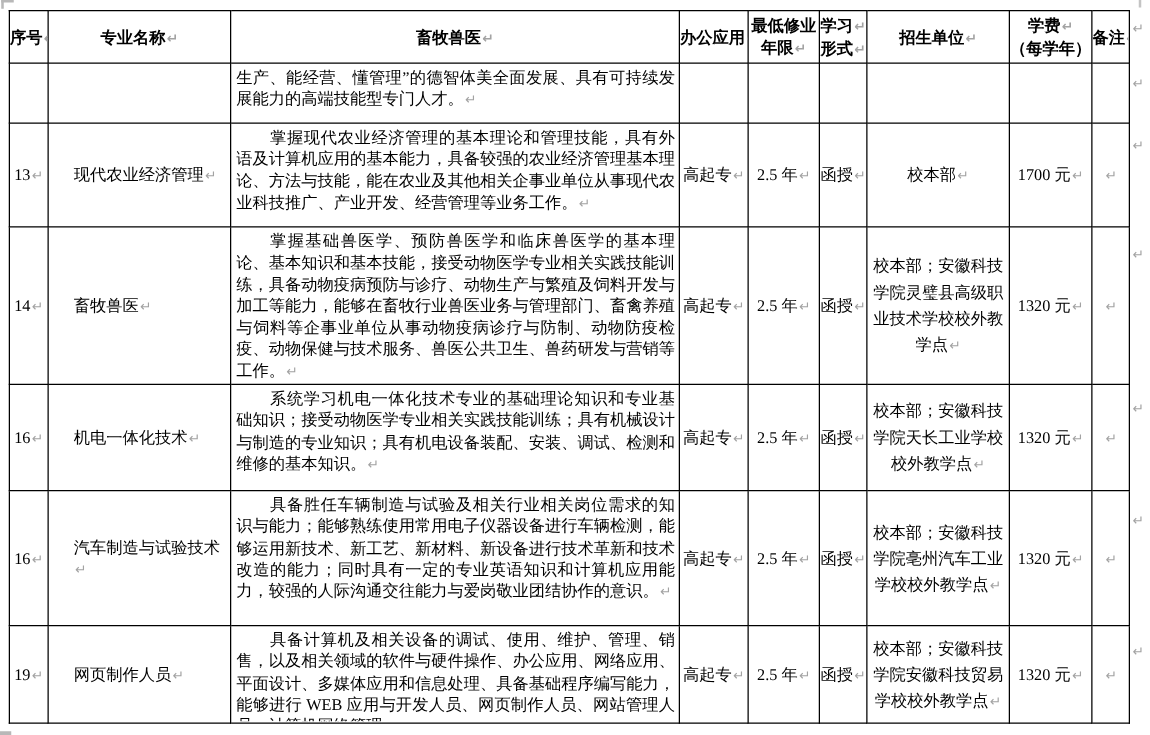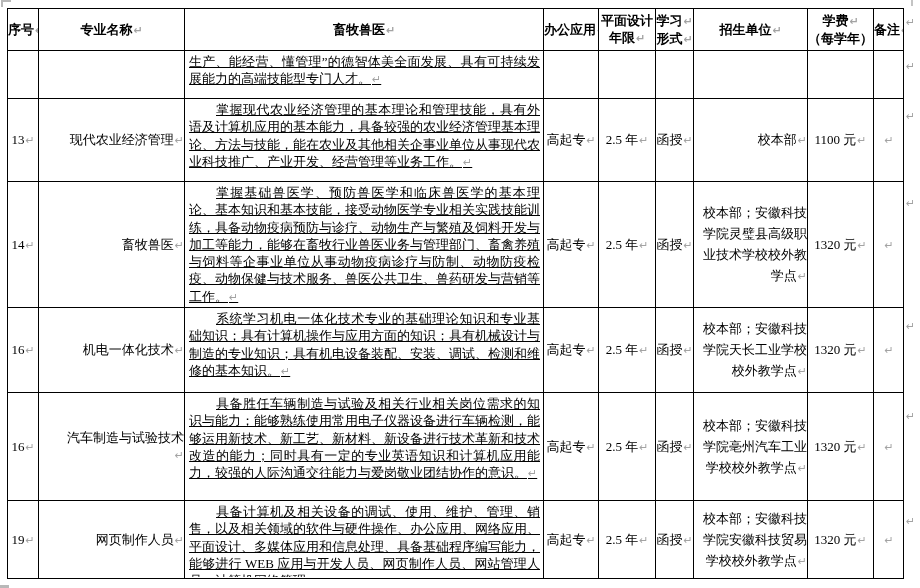--- a/index.html
+++ b/index.html
@@ -16,28 +16,28 @@
   th, td {
     border:1px solid #000; padding:0; font-size:13px; overflow:hidden;
     vertical-align:middle; word-break:break-all;
   }
   th { font-weight:bold; text-align:center; line-height:17px; white-space:nowrap; }
   .hl { line-height:17px; white-space:nowrap; }
 
   td.c-no, td.c-level, td.c-years, td.c-form, td.c-unit, td.c-fee, td.c-note {
     text-align:center;
   }
-  td.c-name { text-align:right; padding-left:20px; line-height:17px; }
+  td.c-name { text-align:left; padding-left:20px; line-height:17px; }
   td.c-intro { vertical-align:top; padding:2px 3px 0 4px; }
   .intro-wrap {
     text-align:justify; text-justify:inter-ideograph;
-    line-height:17.3px; overflow:hidden;text-decoration:underline;
+    line-height:17.3px; overflow:hidden;
   }
   .indent { text-indent:27px; }
-  .unit-text { line-height:21px; text-align:right; }
+  .unit-text { line-height:21px; text-align:center; }
   td.c-years, td.c-fee, td.c-level, td.c-form { white-space:nowrap; }
 
   .mark {
     color:#a3a3a3; font-size:11px; font-family:"DejaVu Sans", sans-serif;
     padding-left:1px;
   }
   .ext-mark {
     position:absolute; left:906px; color:#a3a3a3; font-size:11px;
     font-family:"DejaVu Sans", sans-serif;
   }
@@ -84,21 +84,21 @@
         <col style="width:30px">
     </colgroup>
 
     <thead>
       <tr style="height:42px">
         <th><span>序号</span><span class="mark">↵</span></th>
         <th><span>专业名称</span><span class="mark">↵</span></th>
         <th><span>畜牧兽医</span><span class="mark">↵</span></th>
         <th><span>办公应用</span><span class="mark">↵</span></th>
         <th>
-          <div class="hl"><span>平面设计</span></div>
+          <div class="hl"><span>最低修业</span></div>
           <div class="hl"><span>年限</span><span class="mark">↵</span></div>
         </th>
         <th>
           <div class="hl"><span>学习</span><span class="mark">↵</span></div>
           <div class="hl"><span>形式</span><span class="mark">↵</span></div>
         </th>
         <th><span>招生单位</span><span class="mark">↵</span></th>
         <th>
           <div class="hl"><span>学费</span><span class="mark">↵</span></div>
           <div class="hl"><span>（每学年）</span></div>
@@ -128,21 +128,21 @@
         <td class="c-name"><span>现代农业经济管理</span><span class="mark">↵</span></td>
         <td class="c-intro">
           <div class="intro-wrap indent" style="height:79px"><span>掌握现代农业经济管理的基本理论和管理技能，具有外语及计算机应用的基本能力，具备较强的农业经济管理基本理论、方法与技能，能在农业及其他相关企事业单位从事现代农业科技推广、产业开发、经营管理等业务工作。</span><span class="mark">↵</span></div>
         </td>
         <td class="c-level"><span>高起专</span><span class="mark">↵</span></td>
         <td class="c-years"><span>2.5 年</span><span class="mark">↵</span></td>
         <td class="c-form"><span>函授</span><span class="mark">↵</span></td>
         <td class="c-unit">
             <div class="unit-text"><span>校本部</span><span class="mark">↵</span></div>
           </td>
-        <td class="c-fee"><span>1100 元</span><span class="mark">↵</span></td>
+        <td class="c-fee"><span>1700 元</span><span class="mark">↵</span></td>
         <td class="c-note"><span class="mark">↵</span></td>
       </tr>
 
       <tr style="height:126px">
         <td class="c-no"><span>14</span><span class="mark">↵</span></td>
         <td class="c-name"><span>畜牧兽医</span><span class="mark">↵</span></td>
         <td class="c-intro">
           <div class="intro-wrap indent" style="height:122px"><span>掌握基础兽医学、预防兽医学和临床兽医学的基本理论、基本知识和基本技能，接受动物医学专业相关实践技能训练，具备动物疫病预防与诊疗、动物生产与繁殖及饲料开发与加工等能力，能够在畜牧行业兽医业务与管理部门、畜禽养殖与饲料等企事业单位从事动物疫病诊疗与防制、动物防疫检疫、动物保健与技术服务、兽医公共卫生、兽药研发与营销等工作。</span><span class="mark">↵</span></div>
         </td>
         <td class="c-level"><span>高起专</span><span class="mark">↵</span></td>
@@ -152,21 +152,21 @@
             <div class="unit-text"><span>校本部；安徽科技学院灵璧县高级职业技术学校校外教学点</span><span class="mark">↵</span></div>
           </td>
         <td class="c-fee"><span>1320 元</span><span class="mark">↵</span></td>
         <td class="c-note"><span class="mark">↵</span></td>
       </tr>
 
       <tr style="height:85px">
         <td class="c-no"><span>16</span><span class="mark">↵</span></td>
         <td class="c-name"><span>机电一体化技术</span><span class="mark">↵</span></td>
         <td class="c-intro">
-          <div class="intro-wrap indent" style="height:81px"><span>系统学习机电一体化技术专业的基础理论知识和专业基础知识；具有计算机操作与应用方面的知识；具有机械设计与制造的专业知识；具有机电设备装配、安装、调试、检测和维修的基本知识。</span><span class="mark">↵</span></div>
+          <div class="intro-wrap indent" style="height:81px"><span>系统学习机电一体化技术专业的基础理论知识和专业基础知识；接受动物医学专业相关实践技能训练；具有机械设计与制造的专业知识；具有机电设备装配、安装、调试、检测和维修的基本知识。</span><span class="mark">↵</span></div>
         </td>
         <td class="c-level"><span>高起专</span><span class="mark">↵</span></td>
         <td class="c-years"><span>2.5 年</span><span class="mark">↵</span></td>
         <td class="c-form"><span>函授</span><span class="mark">↵</span></td>
         <td class="c-unit">
             <div class="unit-text"><span>校本部；安徽科技学院天长工业学校校外教学点</span><span class="mark">↵</span></div>
           </td>
         <td class="c-fee"><span>1320 元</span><span class="mark">↵</span></td>
         <td class="c-note"><span class="mark">↵</span></td>
       </tr>

